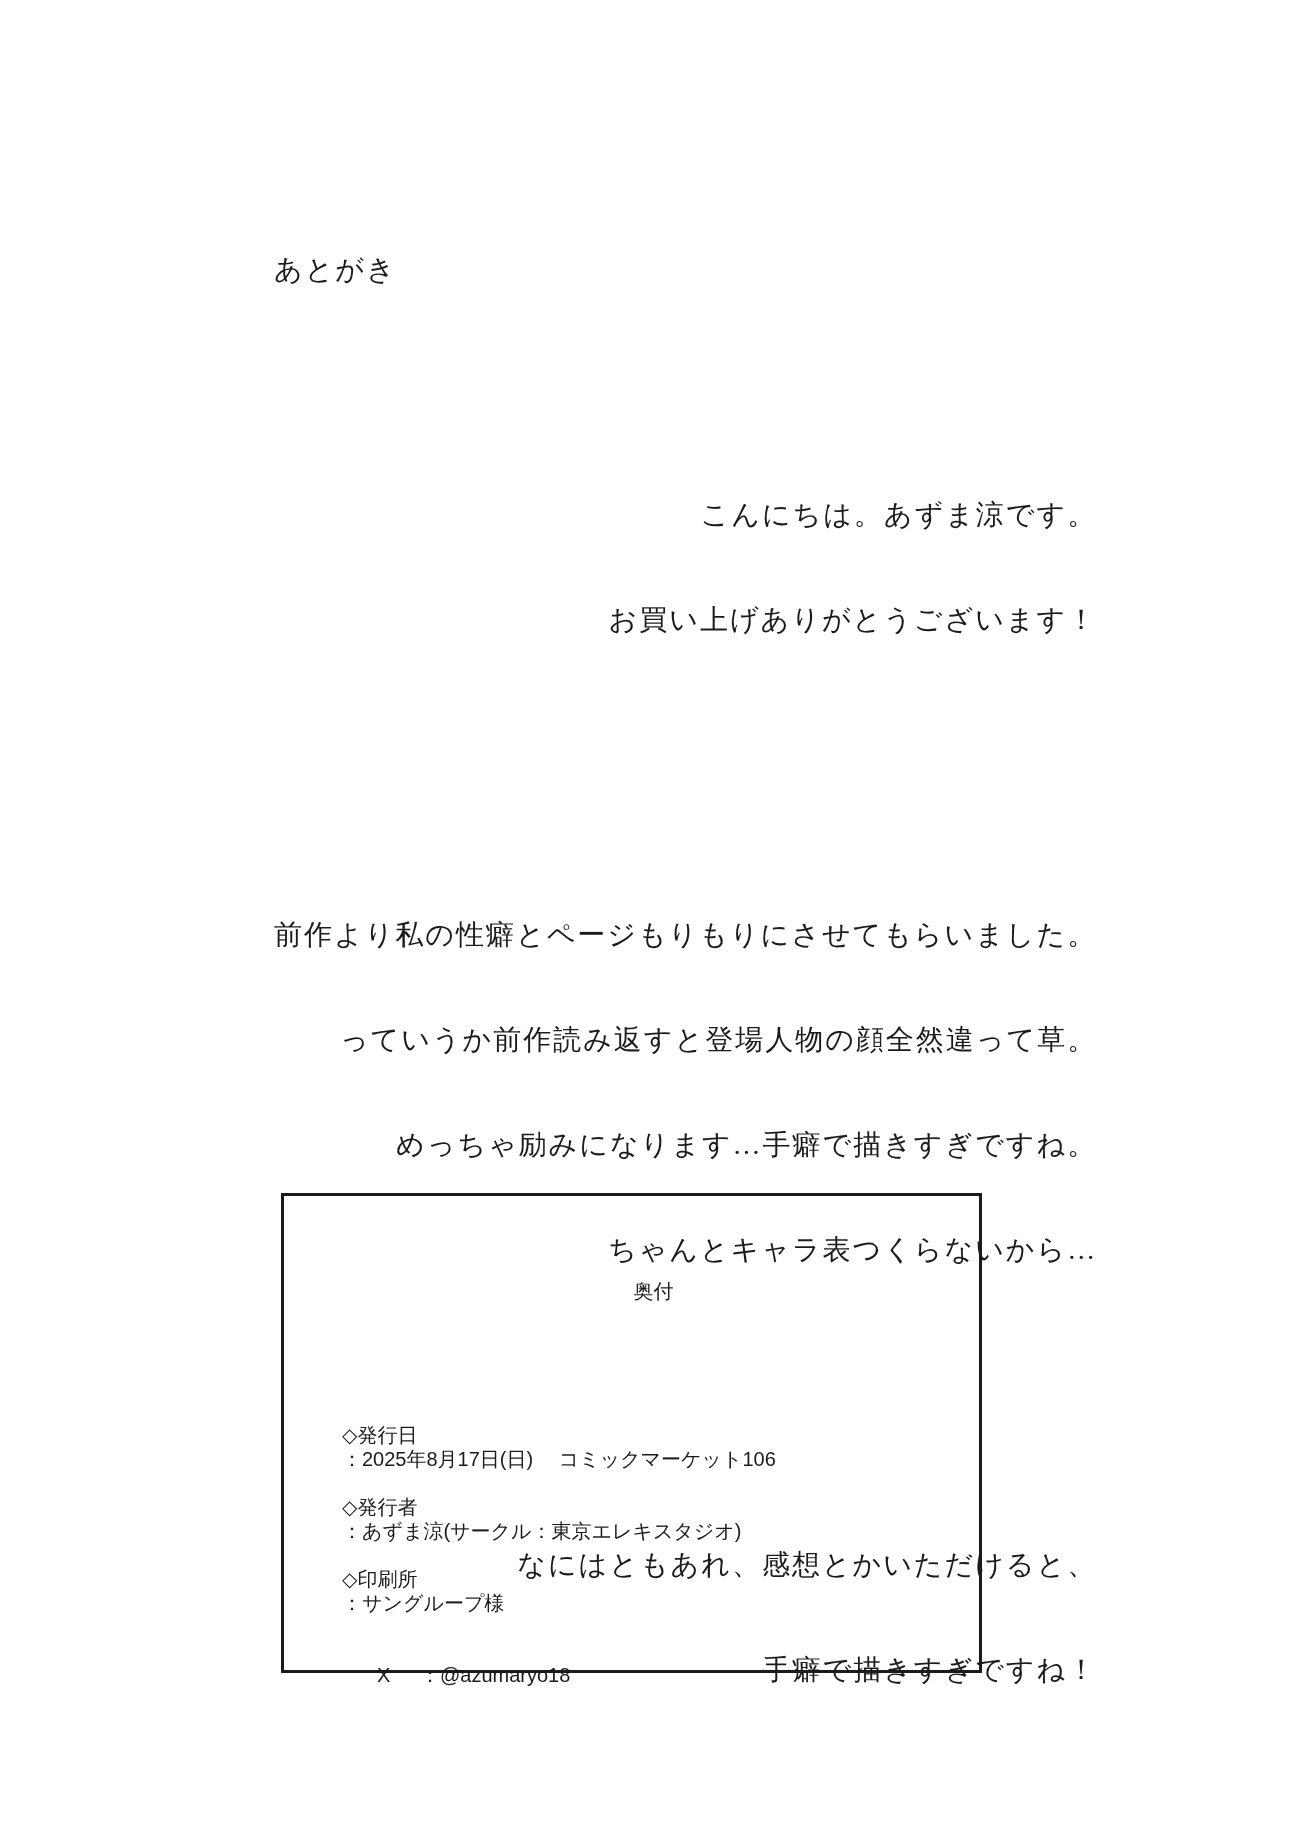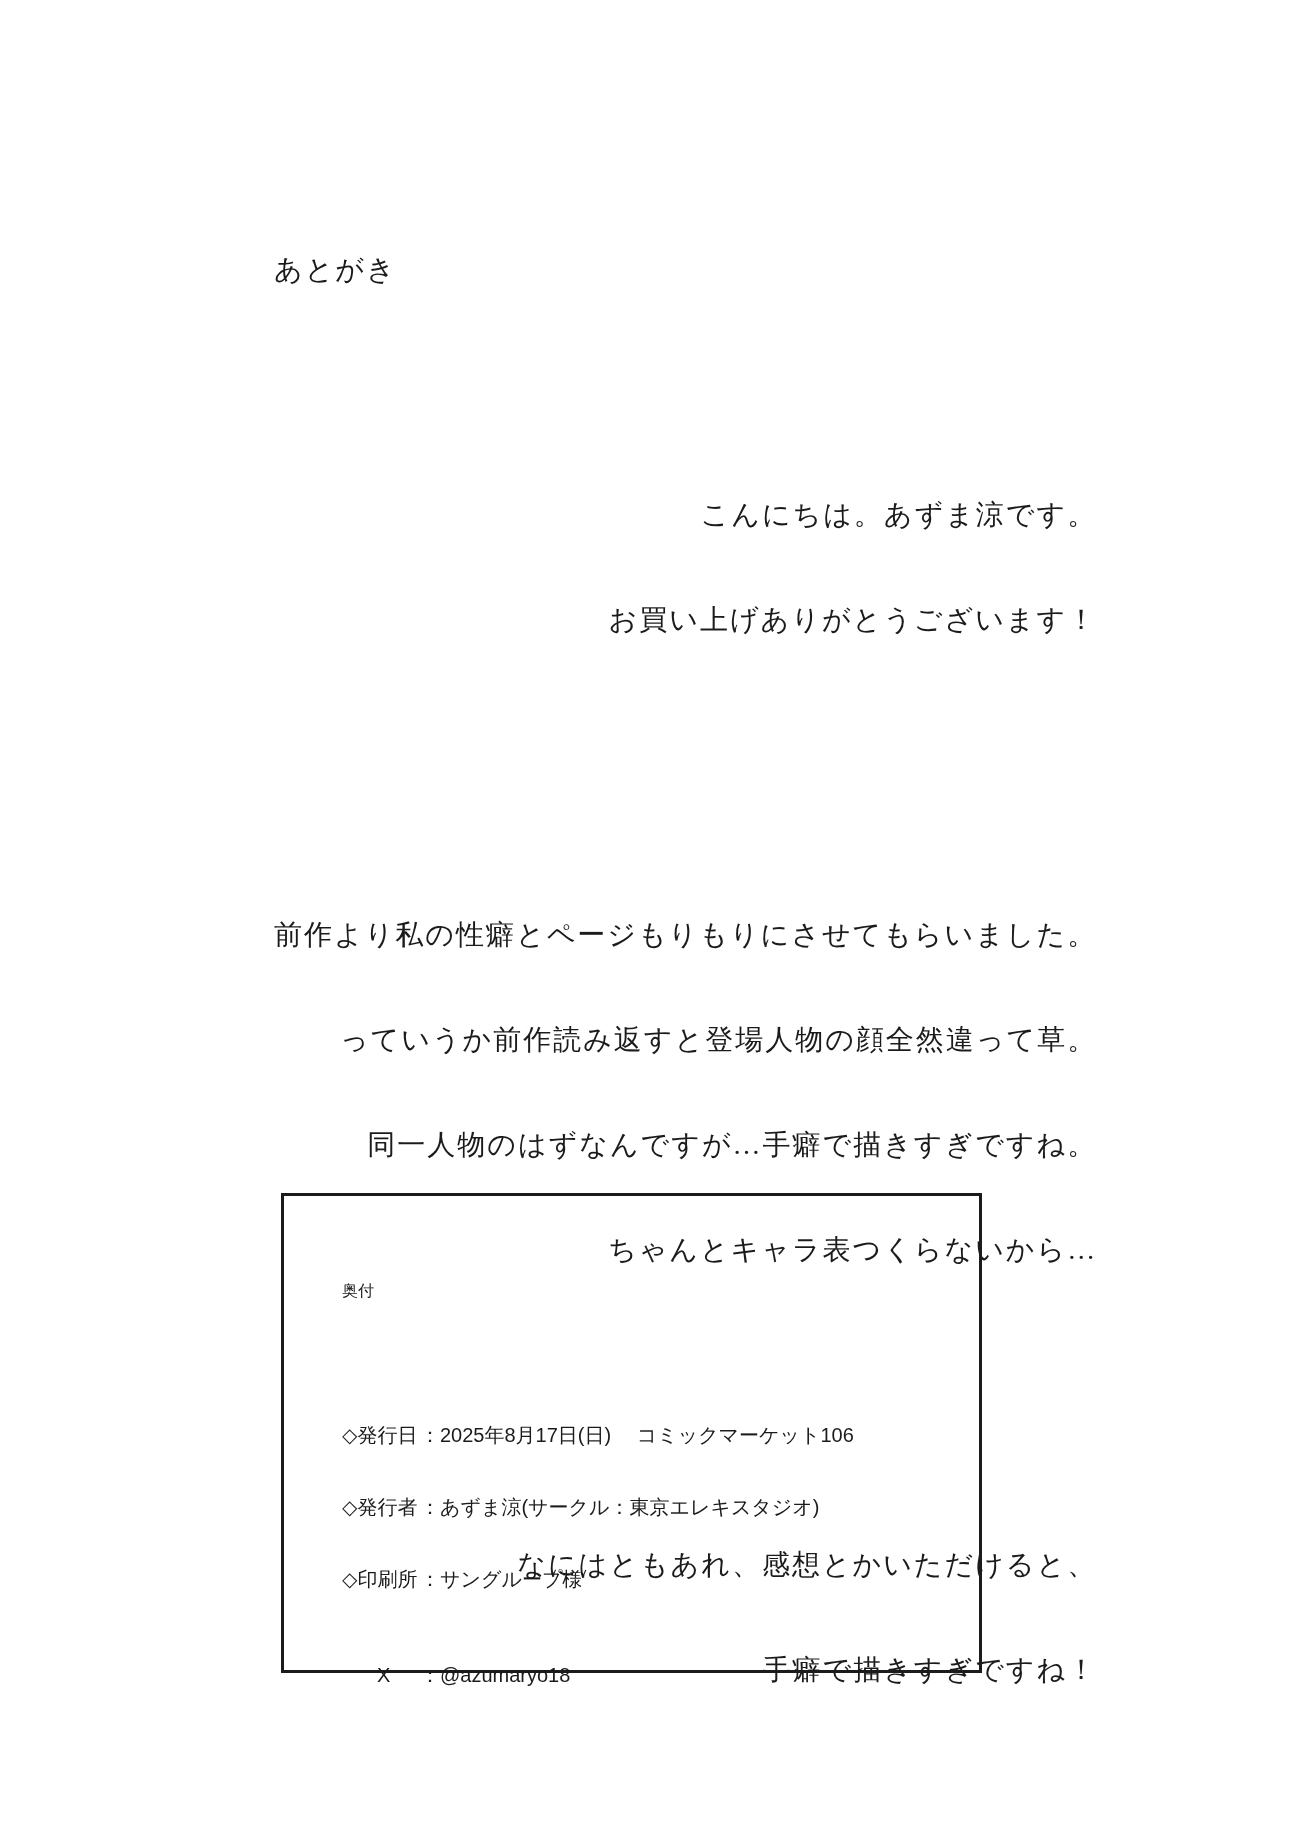--- a/index.html
+++ b/index.html
@@ -24,44 +24,44 @@
   .line{height:35px;text-align:right;}
 
   
   .colophon{
     position:absolute;left:281px;top:1193px;width:701px;height:480px;
     box-sizing:border-box;border:3px solid #1b1b1b;
     padding:35px 14px 0 58px;
     font-family:"Liberation Sans","DejaVu Sans",sans-serif;
     font-size:20px;line-height:24px;white-space:pre;
   }
-  .c-heading{margin:0 0 24px 0;font-size:16px;font-weight:normal;}
+  .c-heading{margin:0 0 24px 0;font-size:20px;font-weight:normal;text-align:center;}
   .c-line{height:24px;}
-  .irow{display:flex;height:24px;}
+  .irow{display:flex;height:24px;flex-direction:column;}
   .ilabel{width:78px;flex:none;}
   .crow{display:flex;height:24px;margin-left:35px;}
   .clabel{width:43px;flex:none;}
 </style>
 </head>
 <body>
 
 <main class="page">
 
   <section class="afterword">
     <h1 class="afterword-heading">あとがき</h1>
 
     <div class="para">
       <div class="line">こんにちは。あずま涼です。</div>
       <div class="line">お買い上げありがとうございます！</div>
     </div>
 
     <div class="para">
       <div class="line">前作より私の性癖とページもりもりにさせてもらいました。</div>
       <div class="line">っていうか前作読み返すと登場人物の顔全然違って草。</div>
-      <div class="line">同一人物のはずなんですが…手癖で描きすぎですね。</div>
+      <div class="line">めっちゃ励みになります…手癖で描きすぎですね。</div>
       <div class="line">ちゃんとキャラ表つくらないから…</div>
     </div>
 
     <div class="para">
       <div class="line">なにはともあれ、感想とかいただけると、</div>
       <div class="line">手癖で描きすぎですね！</div>
     </div>
 
     
 

